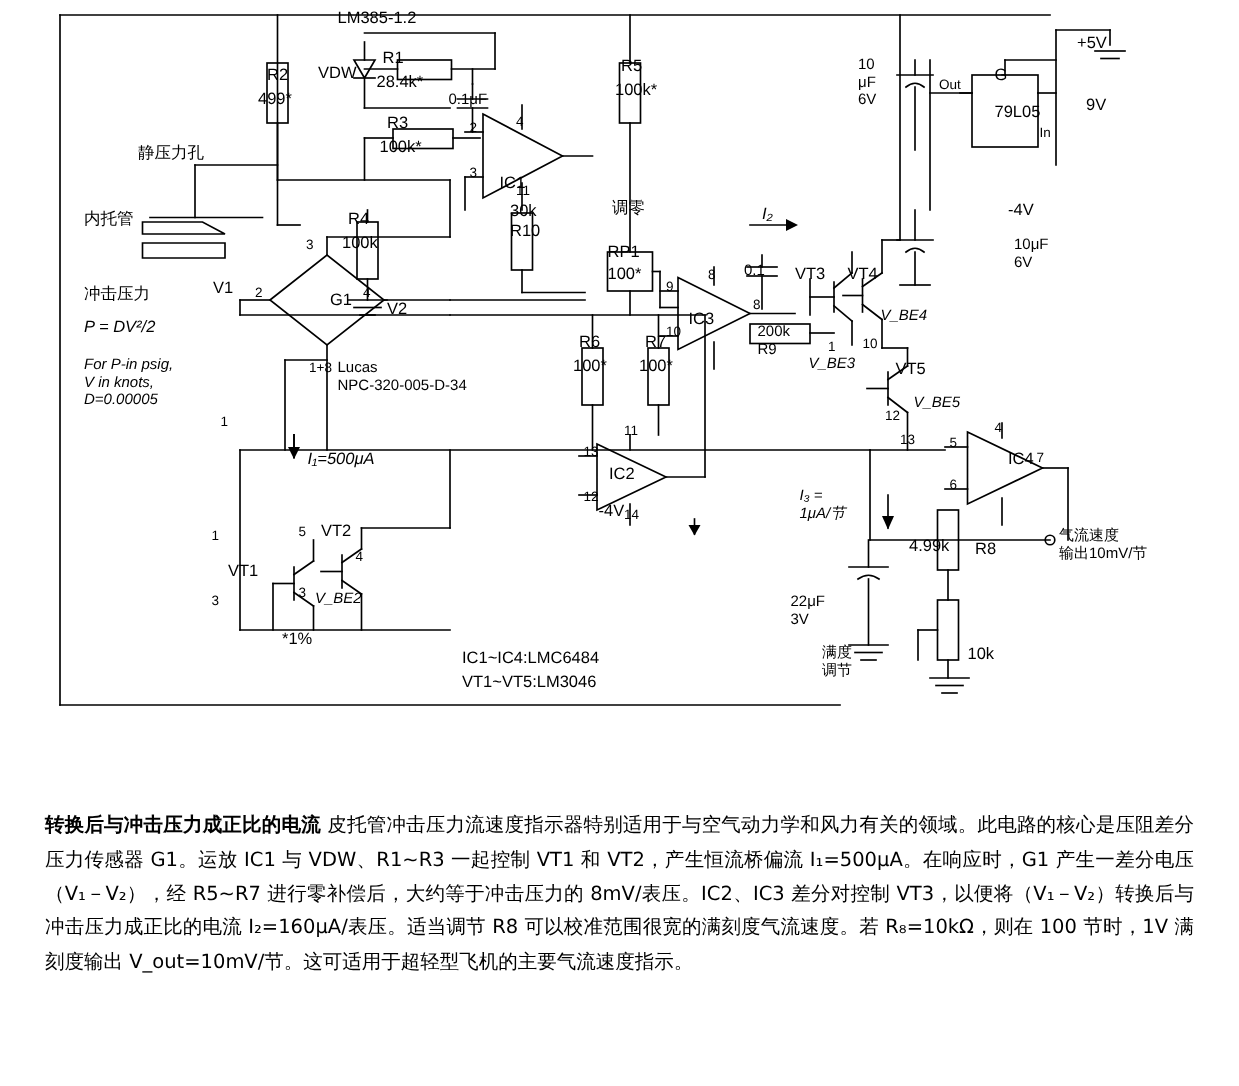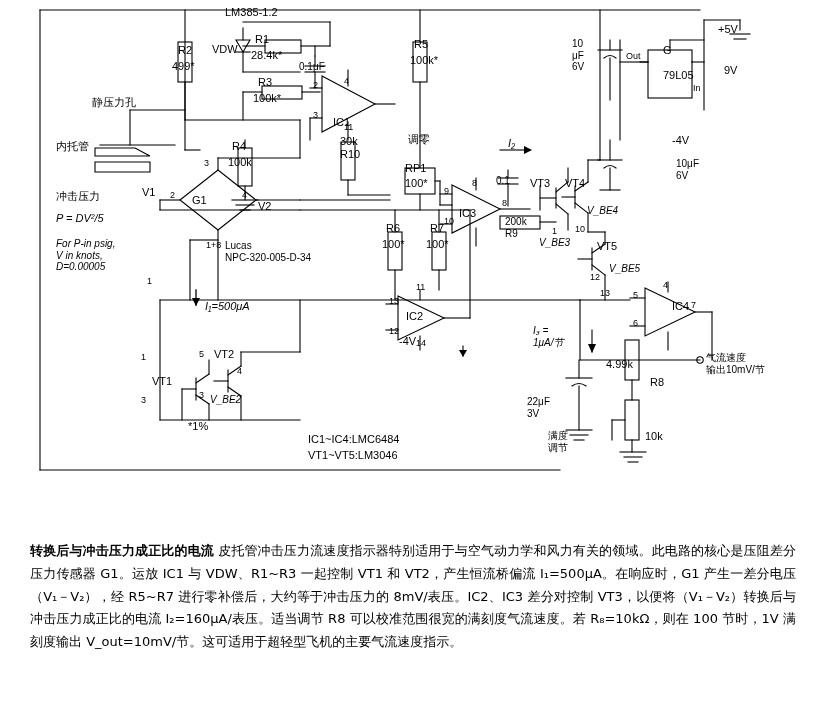--- a/index.html
+++ b/index.html
@@ -306,35 +306,35 @@
   <div class="lbl" style="left:152px;top:375px">VT1</div>
   <div class="lbl" style="left:214px;top:348px">VT2</div>
   <div class="lbl sm it" style="left:210px;top:394px">V_BE2</div>
   <div class="lbl" style="left:188px;top:420px">*1%</div>
   <div class="lbl" style="left:308px;top:433px">IC1~IC4:LMC6484</div>
   <div class="lbl" style="left:308px;top:449px">VT1~VT5:LM3046</div>
 
   <div class="lbl sm" style="left:527px;top:396px">22μF
 3V</div>
   <div class="lbl" style="left:606px;top:358px">4.99k</div>
-  <div class="lbl" style="left:650px;top:376px">R8</div>
+  <div class="lbl" style="left:650px;top:360px">R8</div>
   <div class="lbl" style="left:645px;top:430px">10k</div>
   <div class="lbl cn sm" style="left:548px;top:430px">满度
 调节</div>
   <div class="lbl it" style="left:508px;top:137px">I₂</div>
   <div class="lbl sm it" style="left:533px;top:325px">I₃ =
 1μA/节</div>
   <div class="lbl it" style="left:205px;top:300px">I₁=500μA</div>
-  <div class="lbl" style="left:192px;top:194px">G1</div>
+  <div class="lbl" style="left:220px;top:194px">G1</div>
   <div class="lbl sm" style="left:225px;top:240px">Lucas
 NPC-320-005-D-34</div>
   <div class="lbl cn" style="left:92px;top:96px">静压力孔</div>
   <div class="lbl cn" style="left:56px;top:140px">内托管</div>
   <div class="lbl cn" style="left:56px;top:190px">冲击压力</div>
-  <div class="lbl it" style="left:56px;top:212px">P = DV²/5</div>
+  <div class="lbl it" style="left:56px;top:212px">P = DV²/2</div>
   <div class="lbl sm it" style="left:56px;top:238px">For P-in psig,
 V in knots,
 D=0.00005</div>
   <div class="lbl" style="left:142px;top:186px">V1</div>
   <div class="lbl" style="left:258px;top:200px">V2</div>
   <div class="lbl cn sm" style="left:706px;top:352px">气流速度
 输出10mV/节</div>
 
   <div class="lbl xs" style="left:204px;top:158px">3</div>
   <div class="lbl xs" style="left:242px;top:190px">4</div>

